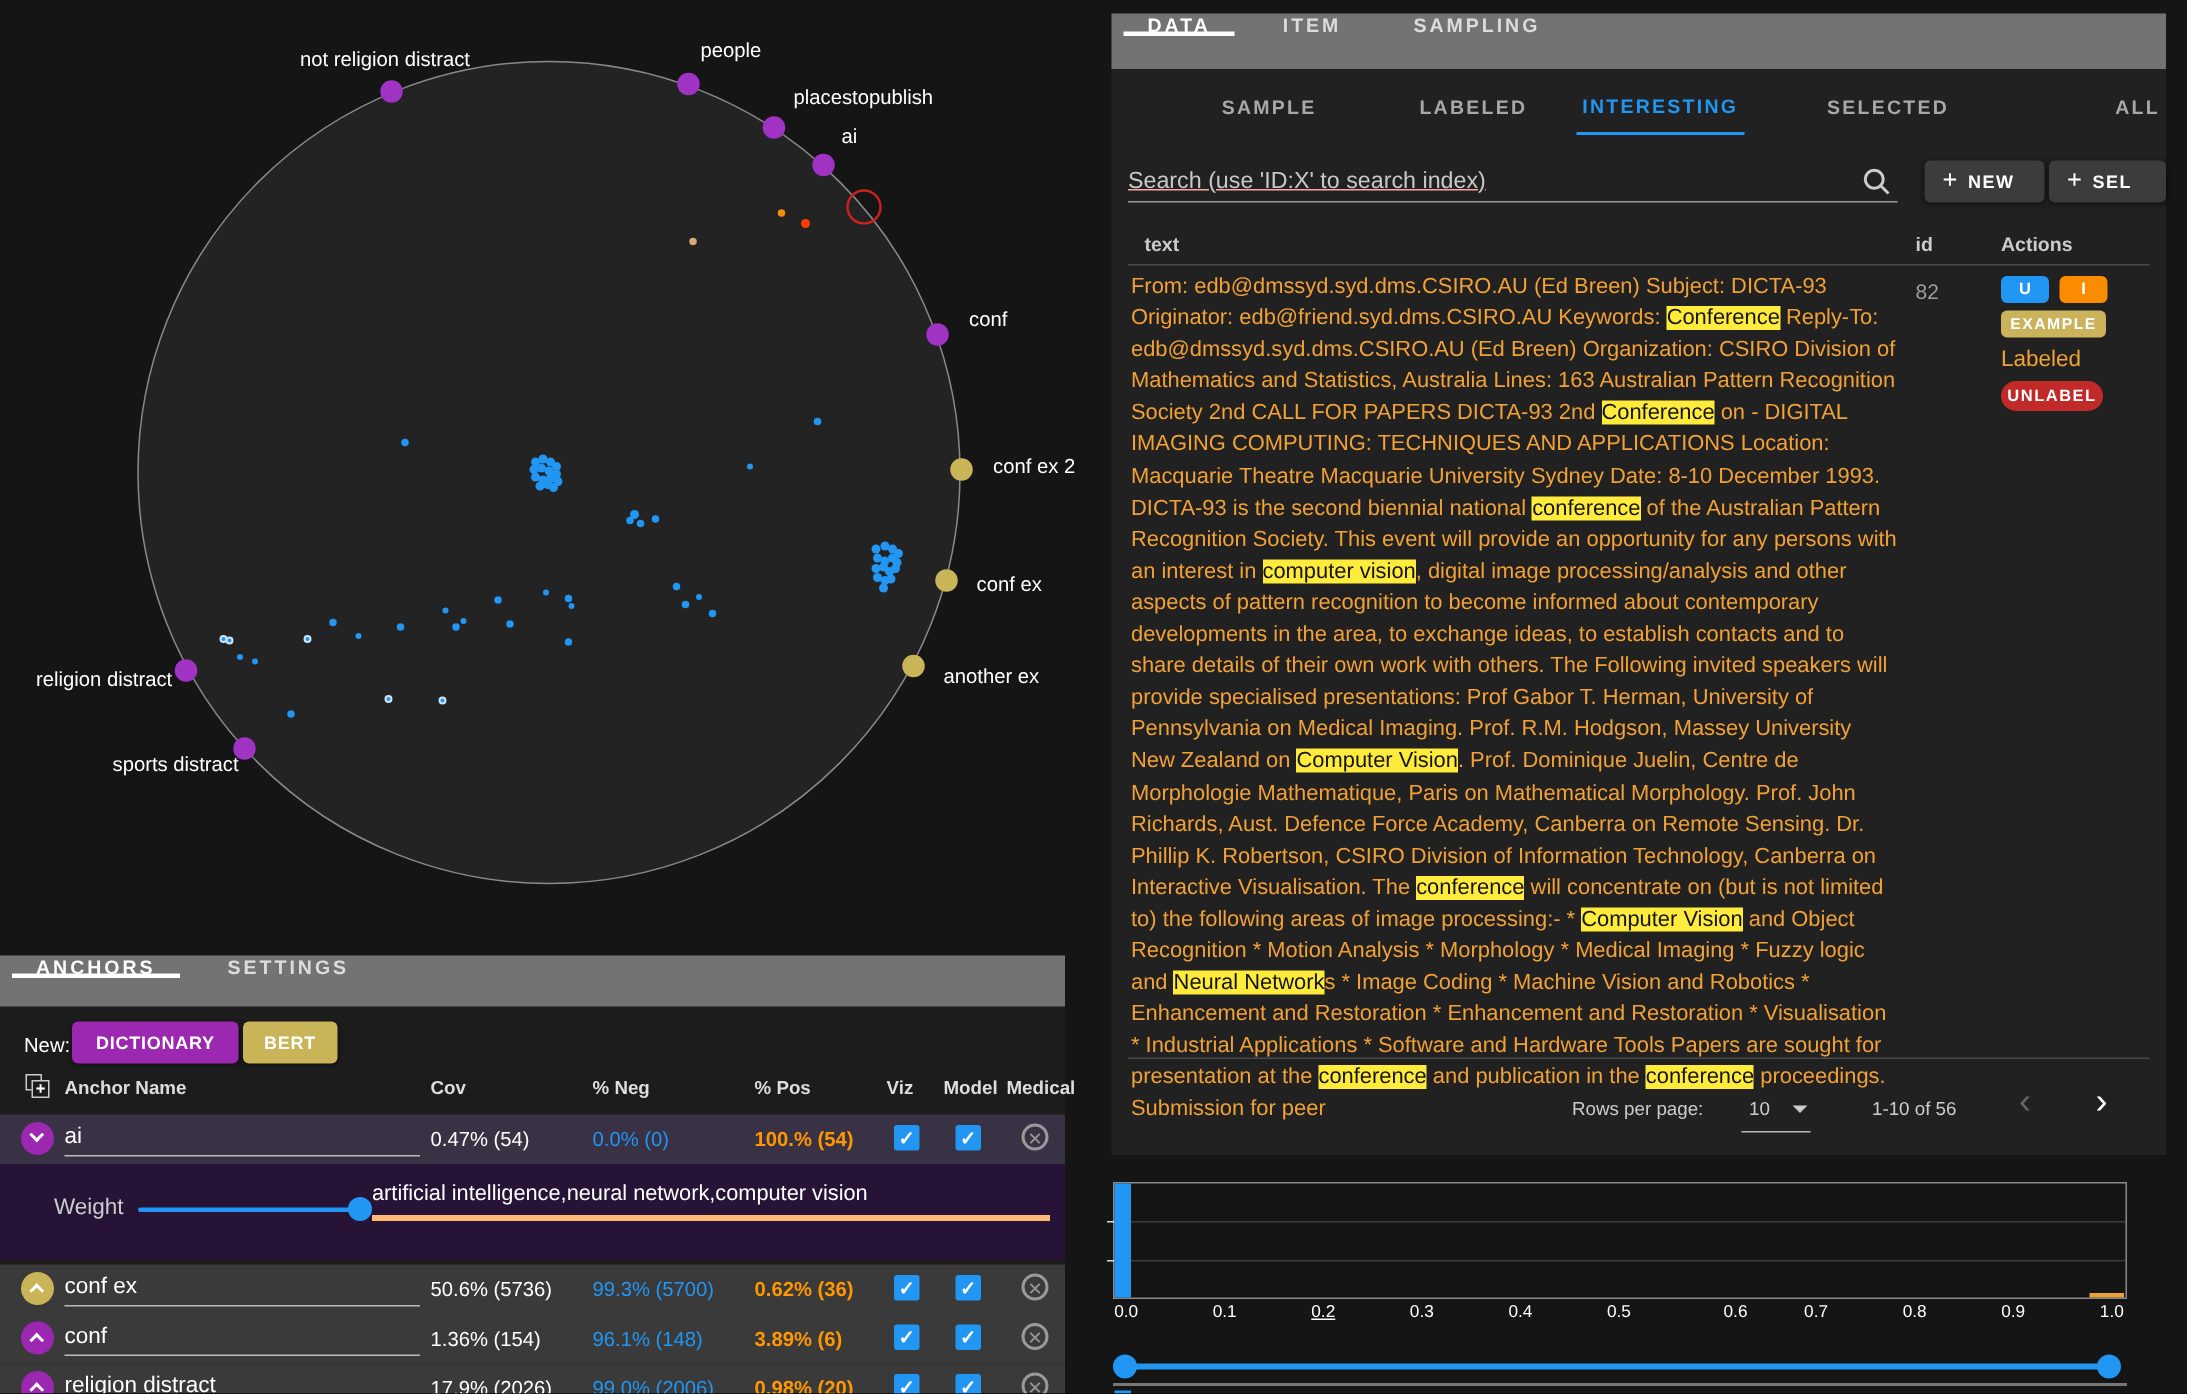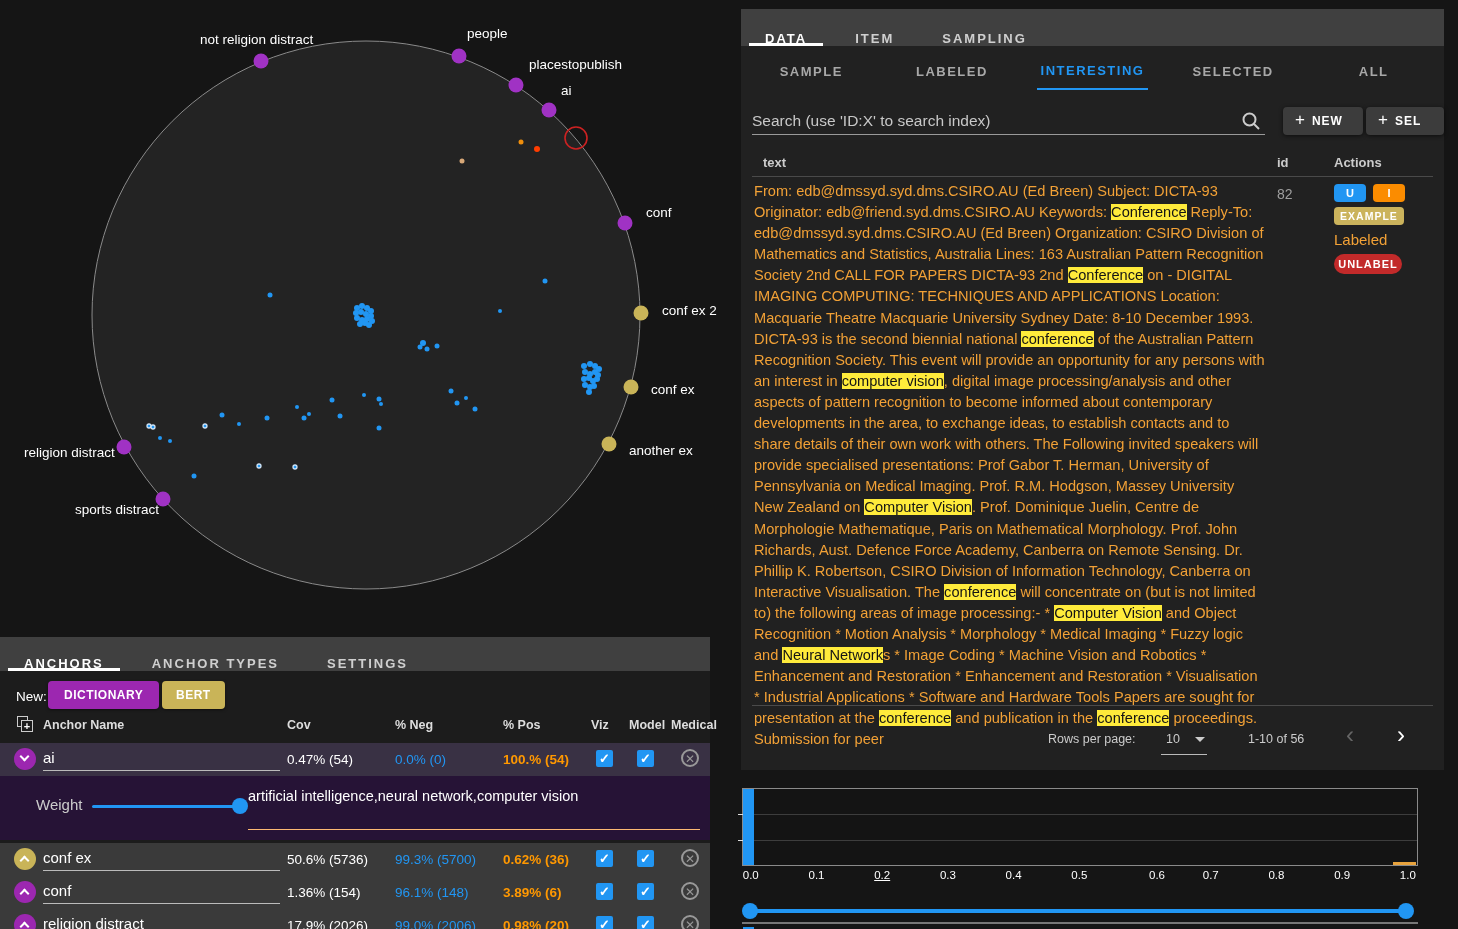--- a/index.html
+++ b/index.html
@@ -5,38 +5,38 @@
   * { margin:0; padding:0; box-sizing:border-box; }
   html,body { background:#000; }
   body { font-family:"Liberation Sans", sans-serif; }
   .stage { position:relative; width:1458px; height:929px; background:#151515; overflow:hidden; }
 
   
   .viz { position:absolute; left:0; top:0; }
   .viz text { font-family:"Liberation Sans", sans-serif; font-size:13.5px; fill:#fff; }
 
   
-  .blue-header { background:#404040; display:flex; align-items:flex-end; }
+  .blue-header { background:#737373; display:flex; align-items:flex-start; }
   .bh-tab { color:rgba(255,255,255,.75); font-size:13px; font-weight:bold; letter-spacing:2px;
             display:flex; align-items:center; padding:0 24px; position:relative; cursor:pointer; }
   .bh-tab.active { color:#fff; }
   .bh-tab.active::after { content:""; position:absolute; left:8px; right:8px; bottom:0; height:3px; background:#fff; }
 
   
   .data-panel { position:absolute; left:741px; top:9px; width:703px; height:761px; background:#212121; }
   .data-panel .blue-header { height:37px; }
   .subtabs { display:flex; height:54px; align-items:center; }
-  .subtab { width:20%; text-align:center; color:#a8a8a8; font-size:13px; font-weight:bold; letter-spacing:1.5px; cursor:pointer; }
+  .subtab { width:20%; text-align:right; color:#a8a8a8; font-size:13px; font-weight:bold; letter-spacing:1.5px; cursor:pointer; }
   .subtab span { display:inline-block; padding:6px 4px 10px 4px; }
   .subtab.active { color:#2196F3; }
   .subtab.active span { border-bottom:2px solid #2196F3; }
 
   .search-row { position:absolute; left:11px; top:98px; width:681px; height:30px; }
   .search-input { position:absolute; left:0; top:0; width:513px; height:28px; background:transparent; border:none;
-                  border-bottom:1px solid #9a9a9a; color:#eab308; font-size:15.5px; font-family:"Liberation Sans",sans-serif; }
+                  border-bottom:1px solid #9a9a9a; color:#fca5a5; font-size:15.5px; font-family:"Liberation Sans",sans-serif;text-decoration:underline; }
   .search-input::placeholder { color:#c8c8c8; }
   .search-icon { position:absolute; left:489px; top:4px; width:20px; height:20px; }
   .btn-add { position:absolute; top:0; height:28px; background:#3c3c3c; border:none; border-radius:4px; color:#fff;
              font-weight:bold; font-size:12px; letter-spacing:1px; font-family:"Liberation Sans",sans-serif;
              box-shadow:0 1px 4px rgba(0,0,0,.6); display:flex; align-items:center; gap:6px; padding:0 12px; cursor:pointer; }
   .btn-add .plus { font-size:17px; font-weight:normal; margin-top:-2px; }
   .btn-new { left:531px; width:80px; }
   .btn-sel { left:614px; width:78px; }
 
   .tbl-head { position:absolute; left:11px; top:144px; width:681px; height:24px; color:#ccc; font-size:13px; font-weight:bold;
@@ -124,21 +124,21 @@
   .cbx.viz { left:596px; }
   .cbx.model { left:637px; }
   .del-btn { position:absolute; left:681px; top:6px; width:18px; height:18px; border:2px solid #999; border-radius:50%;
              color:#999; font-size:12px; text-align:center; line-height:16px; cursor:pointer; }
 
   .weight-section { position:absolute; left:0; top:139px; width:100%; height:64px; background:#261336; }
   .w-label { position:absolute; left:36px; top:20px; color:#ccc; font-size:15px; }
   .w-track { position:absolute; left:92px; top:29px; width:151px; height:3px; background:#2196F3; border-radius:2px; }
   .w-handle { position:absolute; left:232px; top:22px; width:16px; height:16px; border-radius:50%; background:#2196F3; cursor:pointer; }
   .w-keywords { position:absolute; left:248px; top:12px; width:452px; color:#fff; font-size:14.5px;
-                border-bottom:1px solid #fdba74; padding-bottom:25px; white-space:nowrap; overflow:hidden; cursor:text; }
+                border-bottom:4px solid #fdba74; padding-bottom:6px; white-space:nowrap; overflow:hidden; cursor:text; }
 </style>
 </head>
 <body>
 
 <div class="stage">
 
   <svg class="viz" id="viz-svg" width="735" height="635">
       <circle cx="366" cy="315" r="274" fill="#232323" stroke="#8a8a8a" stroke-width="1"></circle>
       <circle cx="357" cy="308" r="3" fill="#2196F3"></circle>
       <circle cx="362" cy="306" r="3" fill="#2196F3"></circle>
@@ -224,21 +224,20 @@
       <text x="629" y="455">another ex</text>
       <circle cx="124" cy="447" r="7.5" fill="#A032C4"></circle>
       <text x="24" y="457">religion distract</text>
       <circle cx="163" cy="499" r="7.5" fill="#A032C4"></circle>
       <text x="75" y="514">sports distract</text>
     </svg>
 
   <section class="anchors-panel">
     <div class="blue-header">
       <div class="bh-tab active">ANCHORS</div>
-      <div class="bh-tab">ANCHOR TYPES</div>
       <div class="bh-tab">SETTINGS</div>
     </div>
 
     <div class="new-row">
       <span class="new-label">New:</span>
       <button class="btn-dict">DICTIONARY</button>
       <button class="btn-bert">BERT</button>
     </div>
 
     <div class="a-head">

